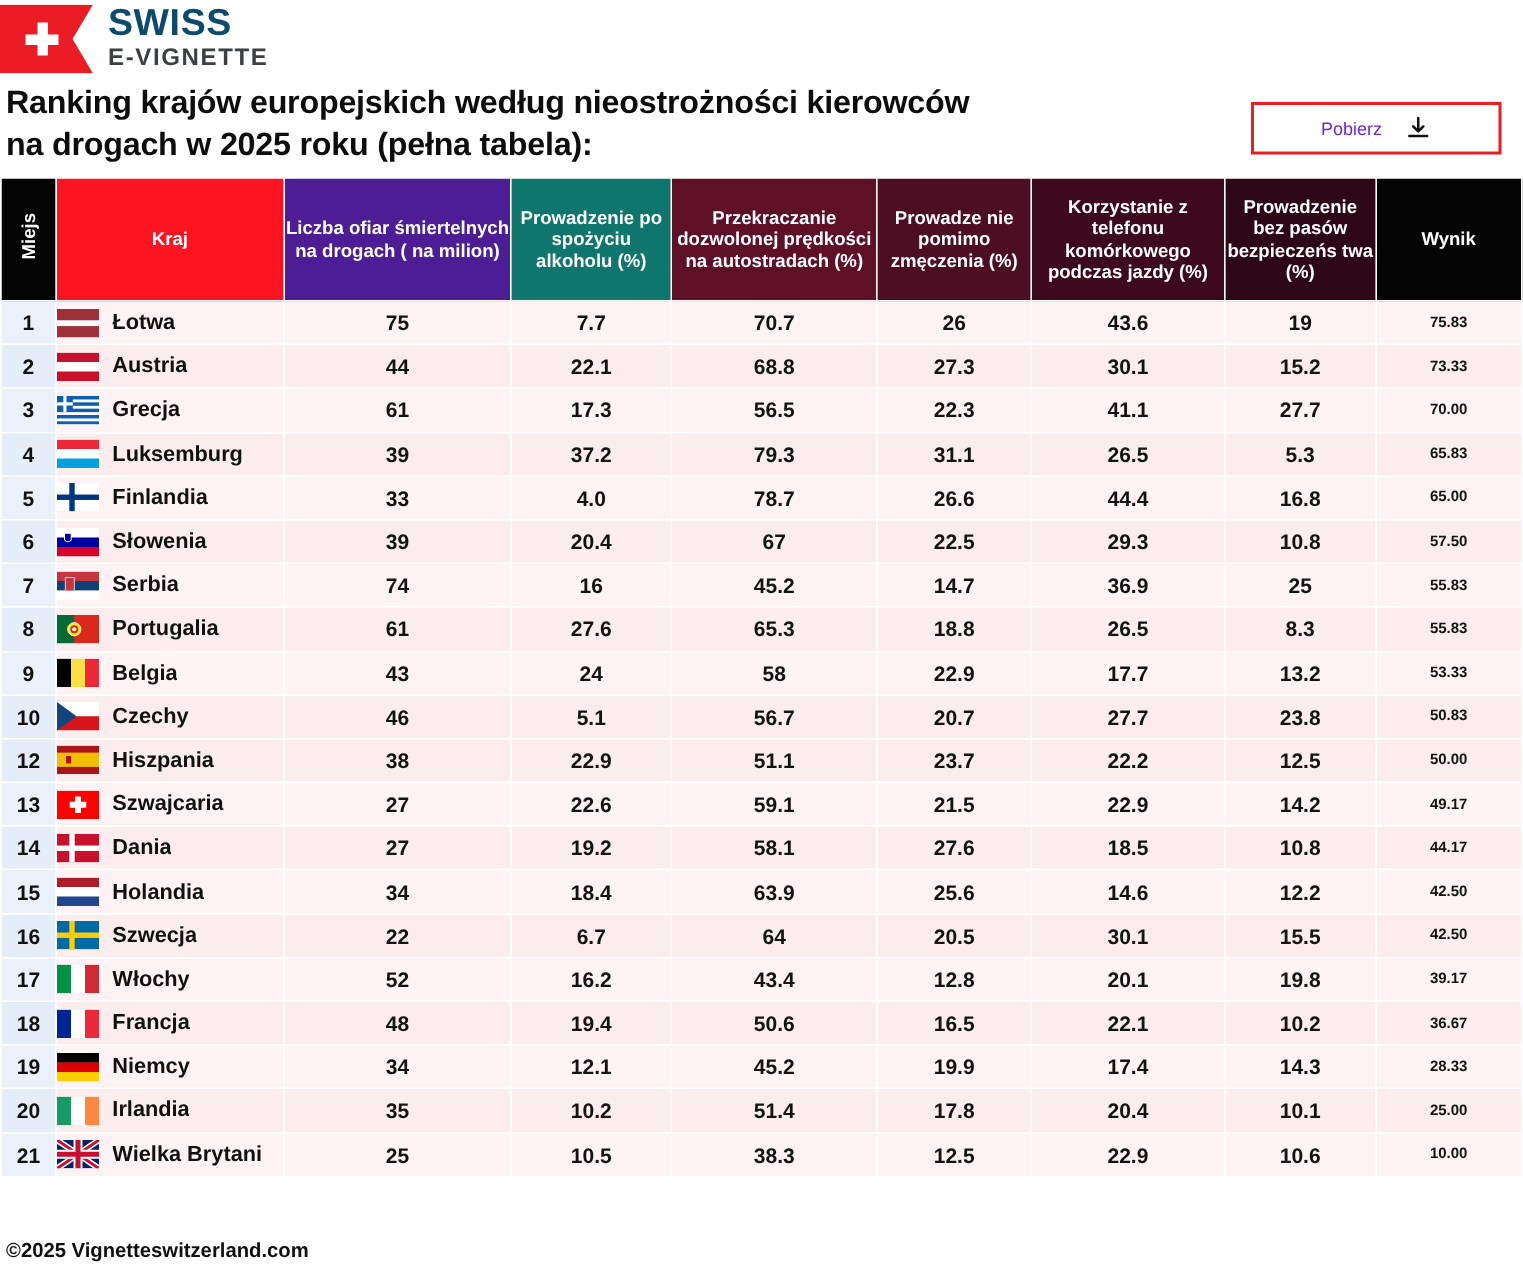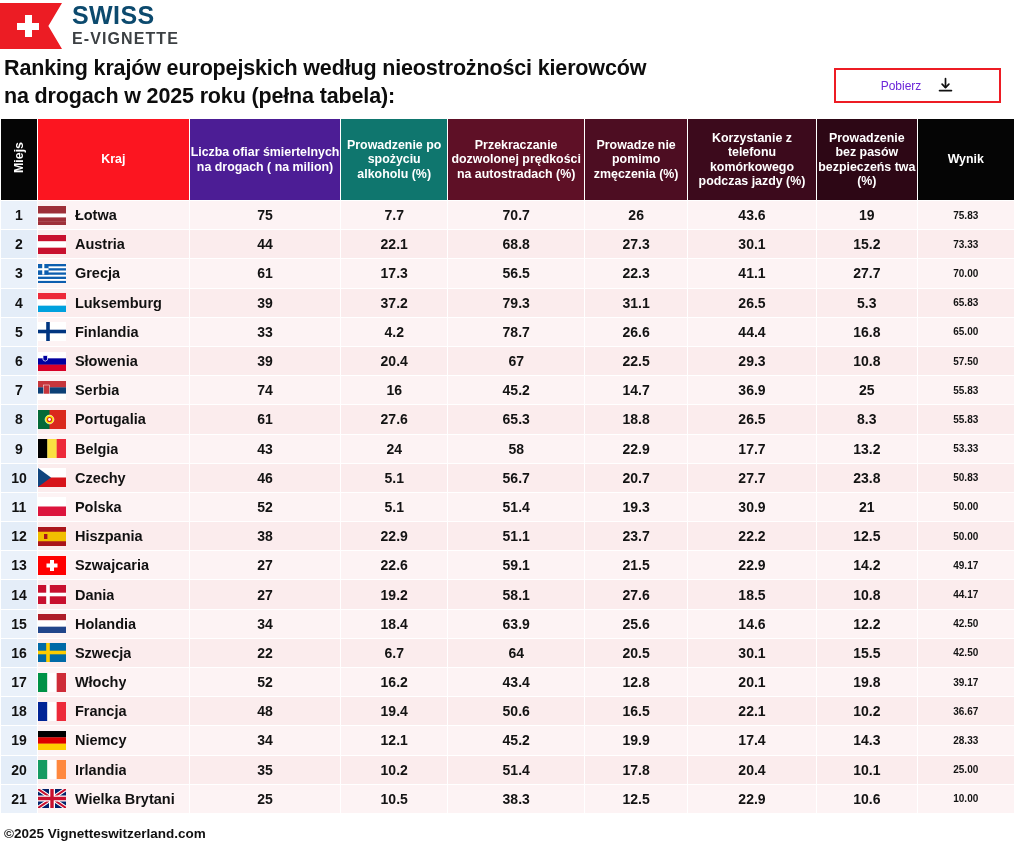--- a/index.html
+++ b/index.html
@@ -289,21 +289,21 @@
                 <svg viewBox="0 0 28 19">
                   <rect width="28" height="19" fill="#ffffff"></rect>
                   <rect x="0" y="7.7" width="28" height="3.6" fill="#003580"></rect>
                   <rect x="8.2" y="0" width="3.6" height="19" fill="#003580"></rect>
                 </svg>
               </span>
               <span class="cname">Finlandia</span>
             </span>
           </td>
           <td class="num">33</td>
-          <td class="num">4.2</td>
+          <td class="num">4.0</td>
           <td class="num">78.7</td>
           <td class="num">26.6</td>
           <td class="num">44.4</td>
           <td class="num">16.8</td>
           <td class="res">65.00</td>
         </tr>
         <tr class="even">
           <td class="rank">6</td>
           <td class="country">
             <span class="country-inner">
@@ -410,41 +410,20 @@
             </span>
           </td>
           <td class="num">46</td>
           <td class="num">5.1</td>
           <td class="num">56.7</td>
           <td class="num">20.7</td>
           <td class="num">27.7</td>
           <td class="num">23.8</td>
           <td class="res">50.83</td>
         </tr>
-        <tr class="odd">
-          <td class="rank">11</td>
-          <td class="country">
-            <span class="country-inner">
-              <span class="flag">
-                <svg viewBox="0 0 28 19">
-                  <rect x="0" y="0" width="28" height="9.7" fill="#ffffff"></rect>
-                  <rect x="0" y="9.5" width="28" height="9.7" fill="#dc143c"></rect>
-                </svg>
-              </span>
-              <span class="cname">Polska</span>
-            </span>
-          </td>
-          <td class="num">52</td>
-          <td class="num">5.1</td>
-          <td class="num">51.4</td>
-          <td class="num">19.3</td>
-          <td class="num">30.9</td>
-          <td class="num">21</td>
-          <td class="res">50.00</td>
-        </tr>
         <tr class="even">
           <td class="rank">12</td>
           <td class="country">
             <span class="country-inner">
               <span class="flag">
                 <svg viewBox="0 0 28 19">
                   <rect width="28" height="19" fill="#aa151b"></rect>
                   <rect x="0" y="4.75" width="28" height="9.5" fill="#f1bf00"></rect>
                   <rect x="6" y="7" width="3.4" height="5" fill="#aa151b"></rect>
                 </svg>

